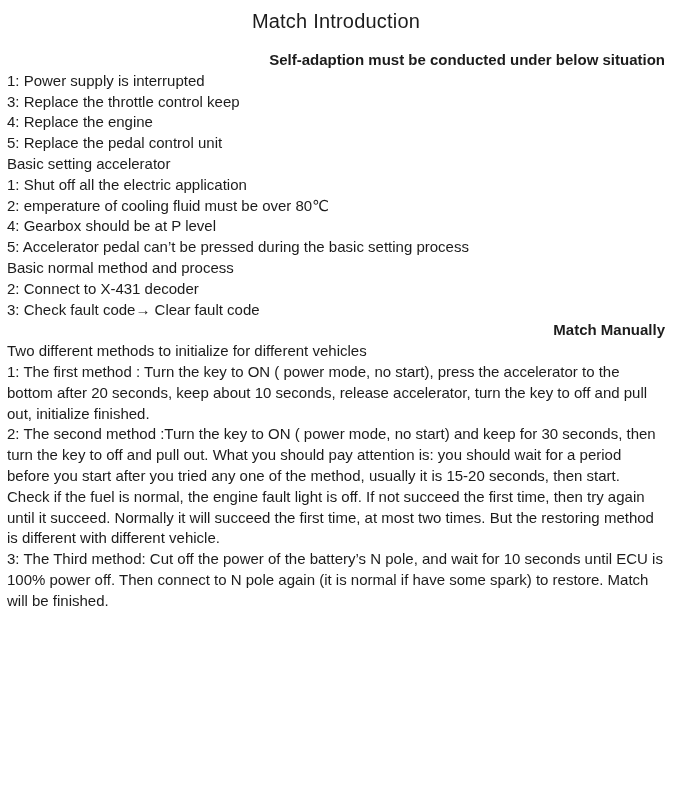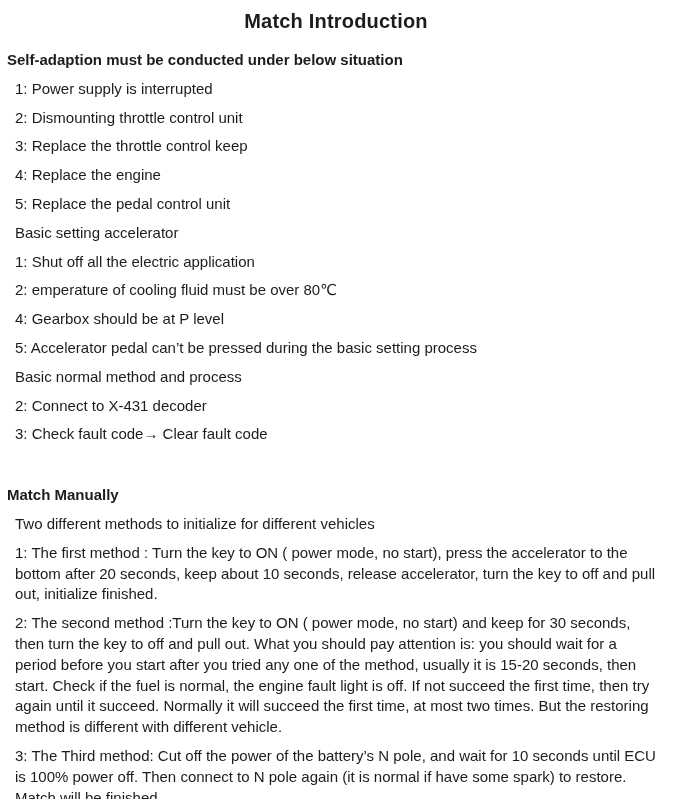--- a/index.html
+++ b/index.html
@@ -15,51 +15,50 @@
     font-family: "Liberation Sans", "DejaVu Sans", sans-serif;
     color: #1c1c1c;
   }
   .page {
     width: 679px;
     height: 799px;
     padding: 8px 14px 0 7px;
   }
   .title {
     font-size: 20px;
-    font-weight: 700;
+    font-weight: 400;
     line-height: 26px;
     text-align: center;
     margin: 0 0 16px 0;
     letter-spacing: 0.2px;
   }
   .heading {
     font-size: 15px;
     font-weight: 700;
     line-height: 20.8px;
     margin: 0;
+    text-align: right;
   }
   .heading.spaced {
-    margin-top: 40px;
   }
   .line {
     font-size: 15px;
     font-weight: 400;
     line-height: 20.8px;
-    margin: 8px;
+    margin: 0;
   }
 </style>
 </head>
 <body>
 
 <div class="page">
   <h1 class="title">Match Introduction</h1>
   <div>
       <p class="heading">Self-adaption must be conducted under below situation</p>
       <p class="line">1: Power supply is interrupted</p>
-      <p class="line">2: Dismounting throttle control unit</p>
       <p class="line">3: Replace the throttle control keep</p>
       <p class="line">4: Replace the engine</p>
       <p class="line">5: Replace the pedal control unit</p>
       <p class="line">Basic setting accelerator</p>
       <p class="line">1: Shut off all the electric application</p>
       <p class="line">2: emperature of cooling fluid must be over 80℃</p>
       <p class="line">4: Gearbox should be at P level</p>
       <p class="line">5: Accelerator pedal can’t be pressed during the basic setting process</p>
       <p class="line">Basic normal method and process</p>
       <p class="line">2: Connect to X-431 decoder</p>

